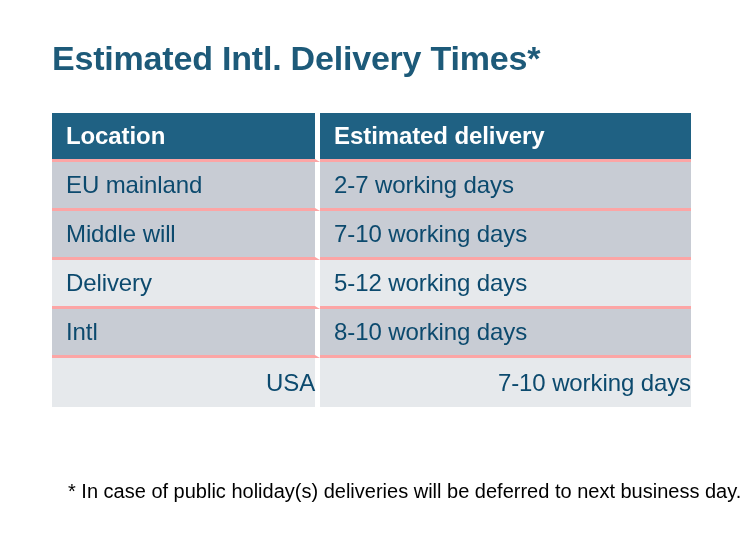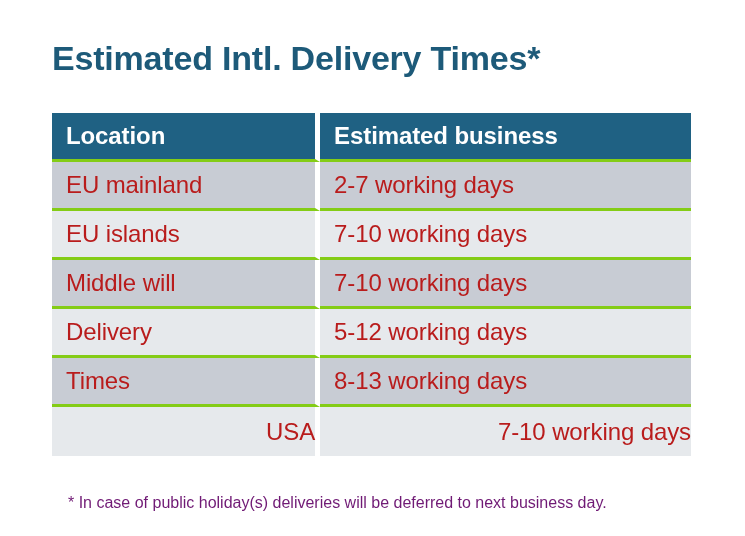--- a/index.html
+++ b/index.html
@@ -41,90 +41,85 @@
     width: 639px;
     border-collapse: separate;
     border-spacing: 0;
   }
   .delivery-table tr > * {
     box-sizing: border-box;
     height: 49px;
     vertical-align: middle;
     padding: 0 0 0 14px;
     text-align: left;
-    border-bottom: 3px solid #84cc16;
+    border-bottom: 3px solid #fca5a5;
   }
   .col-location  { width: 266px; border-right: 5px solid #ffffff; }
   .col-delivery  { width: 368px; }
 
   .head-row th {
     background: #1f6183;
     color: #ffffff;
     font-size: 24px;
     font-weight: bold;
     letter-spacing: -0.1px;
     white-space: nowrap;
   }
   .body-row td {
-    color: #b91c1c;
+    color: #0c4a6e;
     font-size: 24px;
     font-weight: normal;
     letter-spacing: -0.1px;
     white-space: nowrap;
   }
   .body-row.shade-a td { background: #c8ccd4; }
   .body-row.shade-b td { background: #e6e9ec; }
   .body-row:last-child td { border-bottom: none; text-align: right; }
 
   
   .footnote {
     position: absolute;
     left: 68px;
     top: 480px;
-    font-size: 16px;
-    color: #701a75;
+    font-size: 20px;
+    color: #000000;
     line-height: 22px;
     white-space: nowrap;
-    margin-top: 12px;
   }
 </style>
 </head>
 <body>
 
 <div class="page">
 
   <div class="page-title">Estimated Intl. Delivery Times*</div>
 
   <table class="delivery-table">
     <thead>
       <tr class="head-row">
         <th class="col-location">Location</th>
-        <th class="col-delivery">Estimated business</th>
+        <th class="col-delivery">Estimated delivery</th>
       </tr>
     </thead>
     <tbody>
       <tr class="body-row shade-a">
         <td class="col-location">EU mainland</td>
         <td class="col-delivery">2-7 working days</td>
-      </tr>
-      <tr class="body-row shade-b">
-        <td class="col-location">EU islands</td>
-        <td class="col-delivery">7-10 working days</td>
       </tr>
       <tr class="body-row shade-a">
         <td class="col-location">Middle will</td>
         <td class="col-delivery">7-10 working days</td>
       </tr>
       <tr class="body-row shade-b">
         <td class="col-location">Delivery</td>
         <td class="col-delivery">5-12 working days</td>
       </tr>
       <tr class="body-row shade-a">
-        <td class="col-location">Times</td>
-        <td class="col-delivery">8-13 working days</td>
+        <td class="col-location">Intl</td>
+        <td class="col-delivery">8-10 working days</td>
       </tr>
       <tr class="body-row shade-b">
         <td class="col-location">USA</td>
         <td class="col-delivery">7-10 working days</td>
       </tr>
     </tbody>
   </table>
 
   <div class="footnote">* In case of public holiday(s) deliveries will be deferred to next business day.</div>
 

